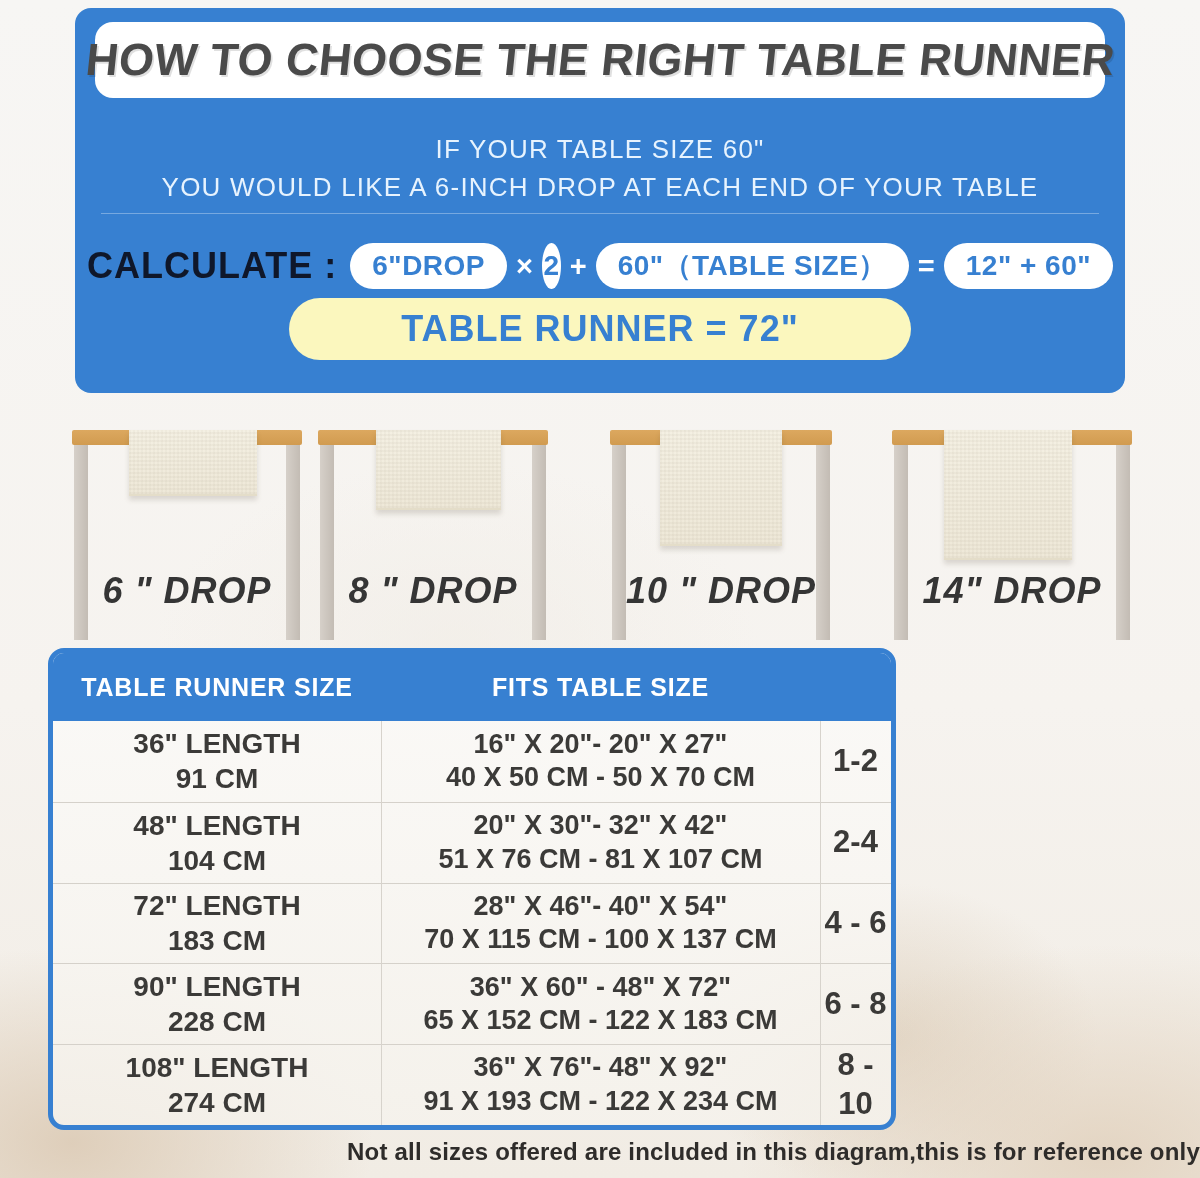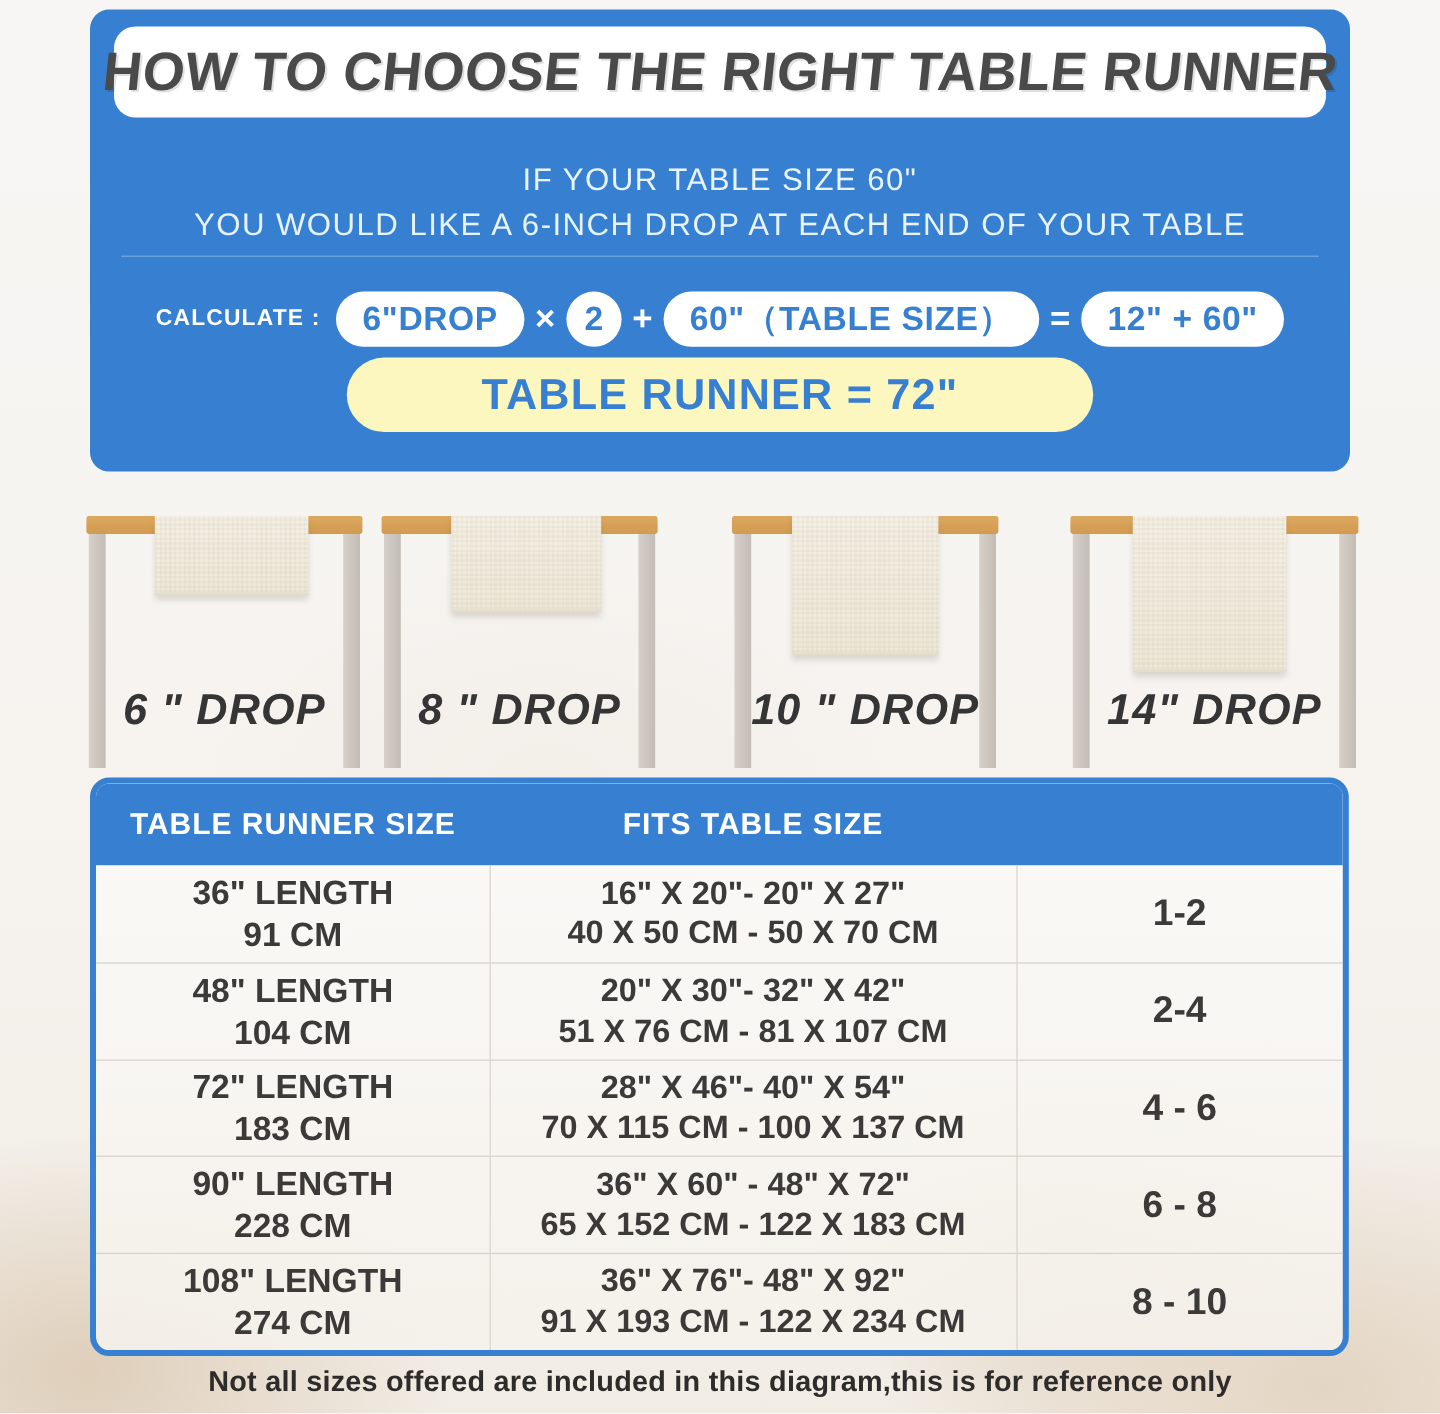--- a/index.html
+++ b/index.html
@@ -33,21 +33,21 @@
   .intro{ position:absolute; left:0; right:0; text-align:center;
     color:#e7f3fe; font-size:26px; letter-spacing:1.2px; white-space:nowrap; }
   .intro.l1{ top:126px; }
   .intro.l2{ top:164px; }
   .hr{ position:absolute; left:26px; right:26px; top:205px; height:1px;
        background:rgba(255,255,255,.32); }
   .calc-row{
     position:absolute; left:12px; right:12px; top:234px; height:48px;
     display:flex; align-items:center; justify-content:center; gap:9px; white-space:nowrap;
   }
-  .calc-label{ color:#ffffff; font-size:19px; font-weight:bold; letter-spacing:1px; margin-right:4px; }
+  .calc-label{ color:#0f172a; font-size:36px; font-weight:bold; letter-spacing:1px; margin-right:4px; }
   .pill{
     background:#fff; color:#3780D1; font-weight:bold; font-size:28px;
     height:46px; padding:0 22px; border-radius:26px;
     display:inline-flex; align-items:center; justify-content:center; letter-spacing:.5px;
   }
   .op{ color:#fff; font-size:29px; font-weight:bold; }
   .circle{
     width:46px; height:46px; border-radius:50%; background:#fff; color:#3780D1;
     font-size:28px; font-weight:bold; display:inline-flex; align-items:center; justify-content:center;
   }
@@ -73,40 +73,40 @@
       linear-gradient(#f4f0e3,#eee8d8);
     border-bottom:2px solid #e4ddc9;
     box-shadow:0 4px 5px rgba(90,80,60,.18);
   }
   .drop-label{ position:absolute; left:0; right:0; top:140px; text-align:center;
     font-size:36px; font-weight:800; font-style:italic; color:#353535; letter-spacing:1px;
     white-space:nowrap; }
 
   
   .size-panel{
-    position:absolute; left:75px; top:648px; width:1049px; height:482px;
+    position:absolute; left:48px; top:648px; width:848px; height:482px;
     border:5px solid #3780D1; border-radius:16px; overflow:hidden;
     background:linear-gradient(180deg, rgba(251,250,248,.95), rgba(245,242,236,.88));
   }
   .t-head{
     height:68px; background:#3780D1;
     display:grid; grid-template-columns:328px 439px 1fr; align-items:center;
   }
   .t-head span{ text-align:center; color:#fff; font-size:25px; font-weight:bold; letter-spacing:.8px; }
   .t-body{ position:relative; height:404px; display:grid; grid-template-rows:repeat(5,1fr); }
   .vline{ position:absolute; top:0; bottom:0; width:1px; background:#d7d3cc; z-index:3; }
   .vline.v1{ left:328px; } .vline.v2{ left:767px; }
   .t-row{ display:grid; grid-template-columns:328px 439px 1fr; align-items:center; }
   .t-row + .t-row{ border-top:1px solid #d5d1ca; }
   .cell{ text-align:center; color:#3b3a38; font-weight:bold; line-height:1.25; }
   .cell.c1{ font-size:28px; }
   .cell.c2{ font-size:27px; white-space:nowrap; }
   .cell.c3{ font-size:31px; }
 
-  .footnote{ position:absolute; left:0; right:0; top:1138px; text-align:center;
+  .footnote{ position:absolute; left:0; right:0; top:1138px; text-align:right;
     font-size:24px; font-weight:bold; color:#2e2c2a; letter-spacing:.2px; }
 </style>
 </head>
 <body>
 
 <div class="page">
 
   <section class="top-panel">
     <div class="title-box">
       <h1>HOW TO CHOOSE THE RIGHT TABLE RUNNER</h1>

